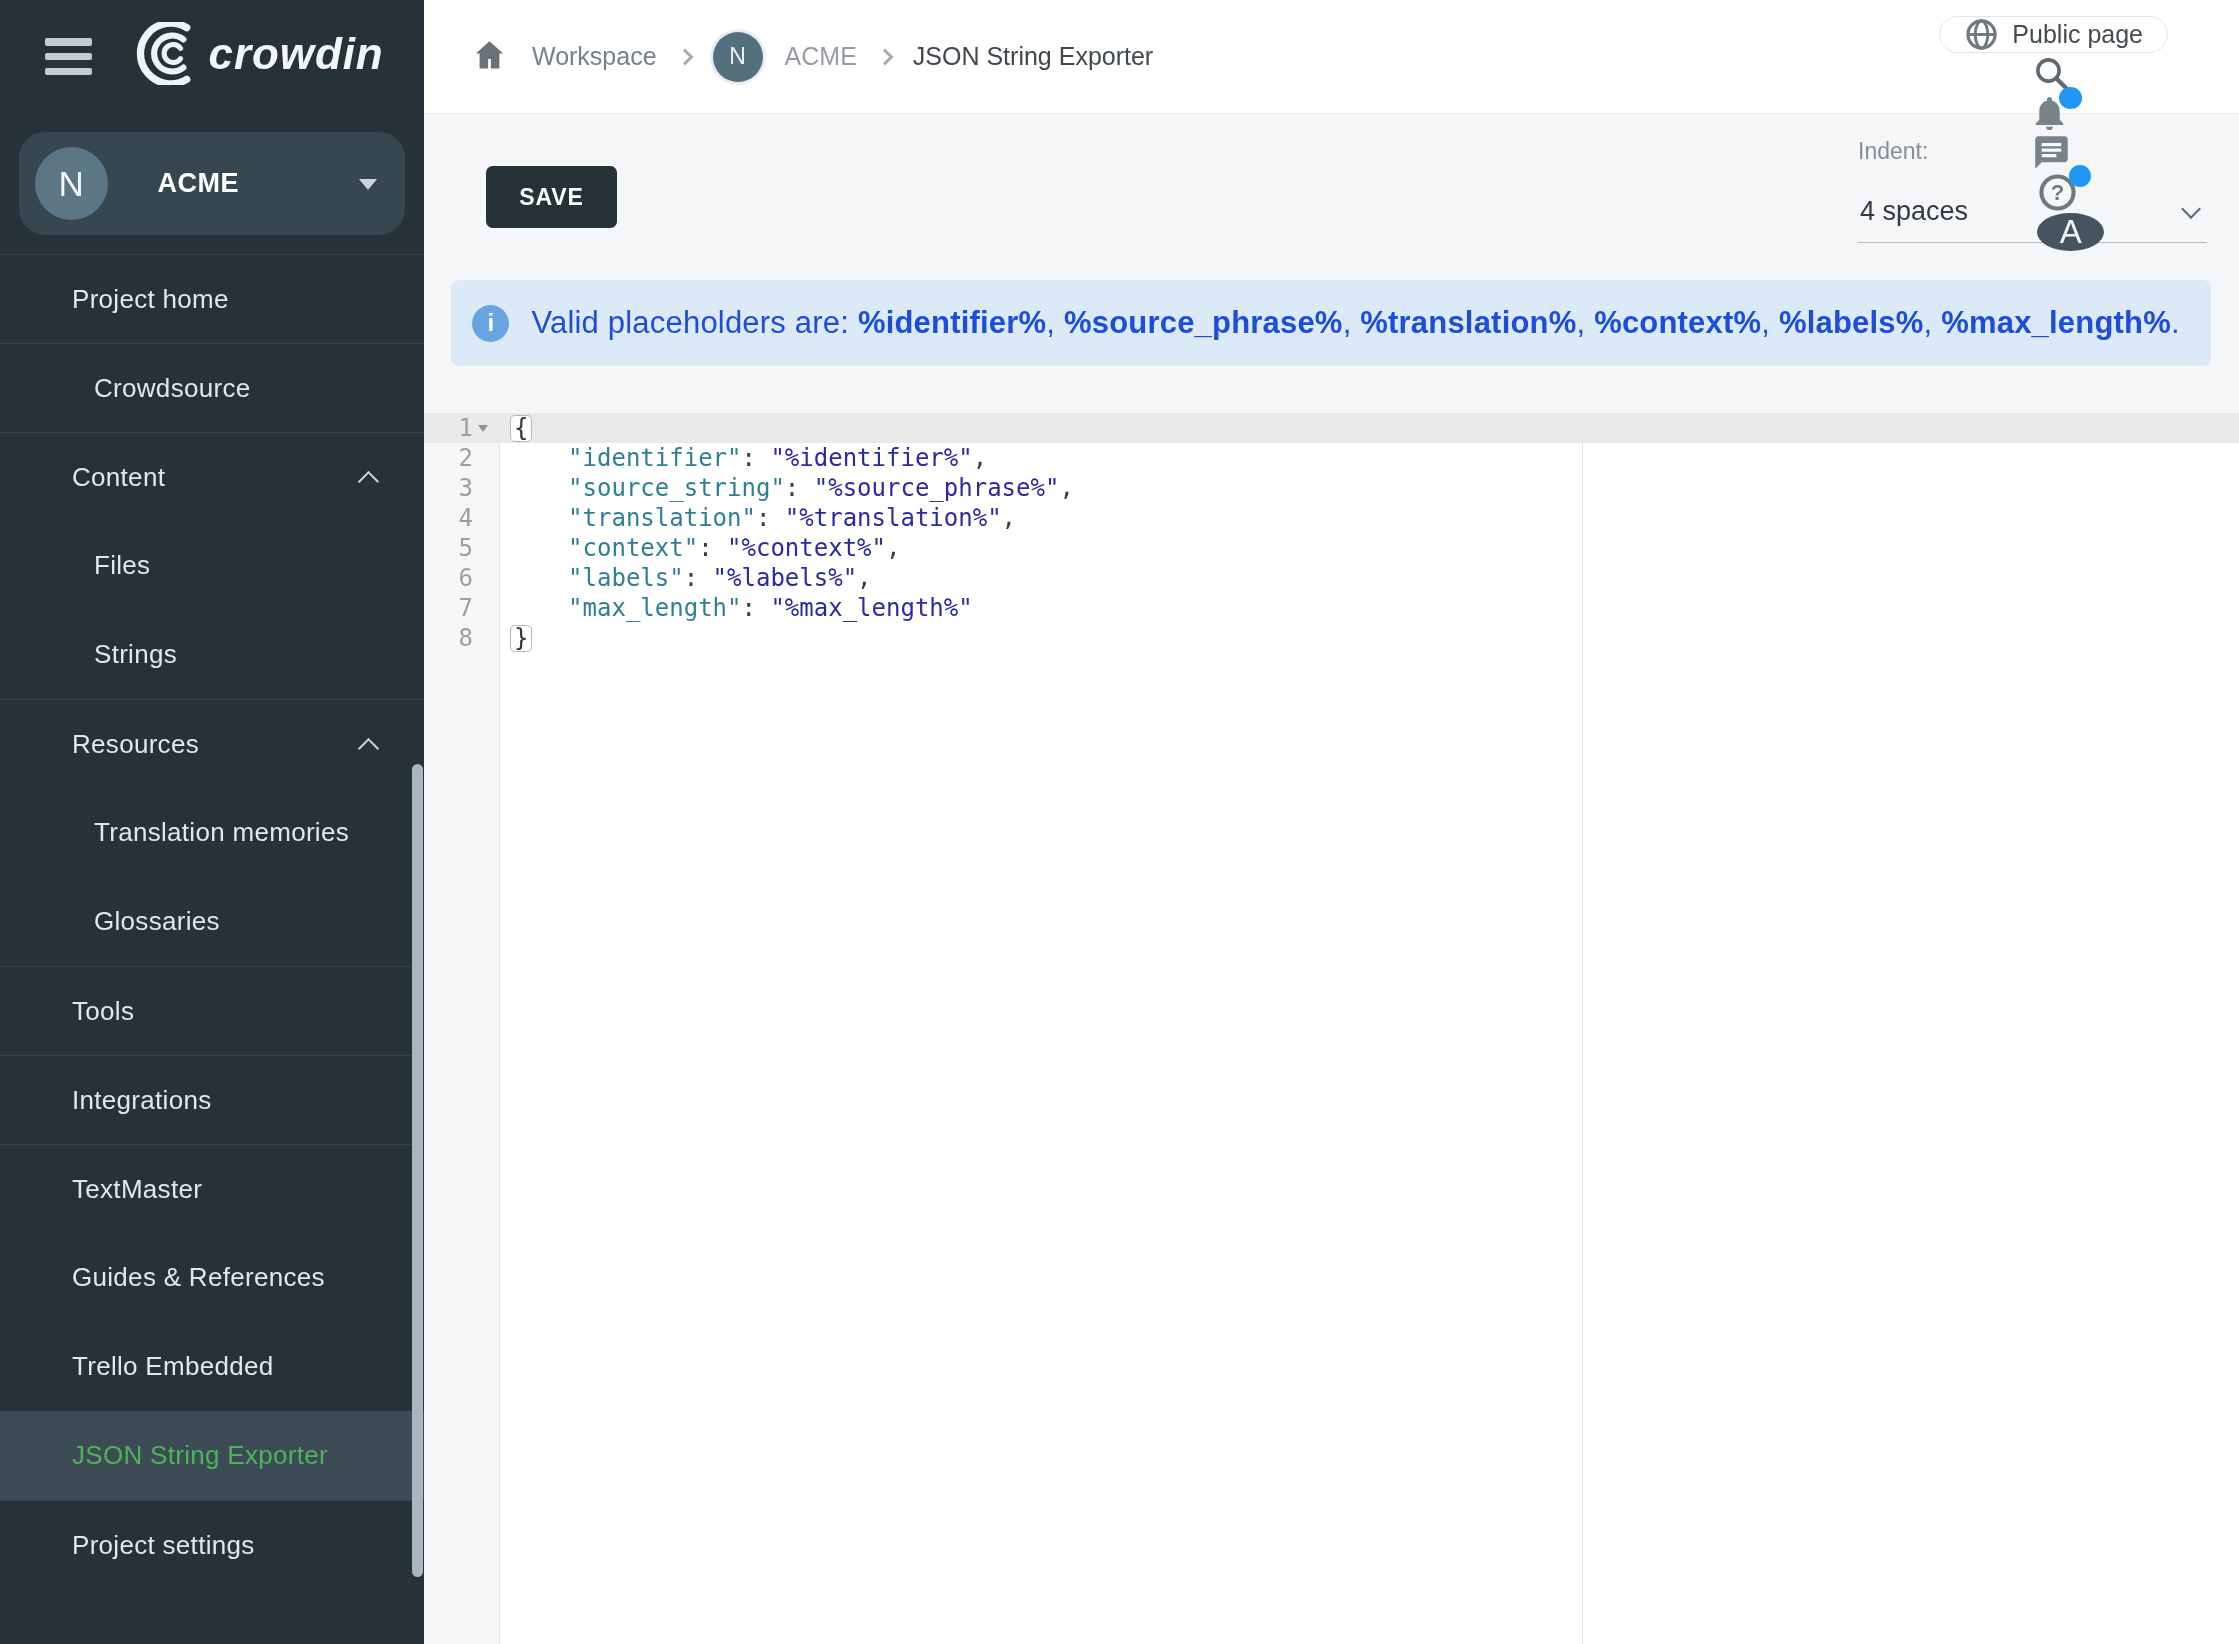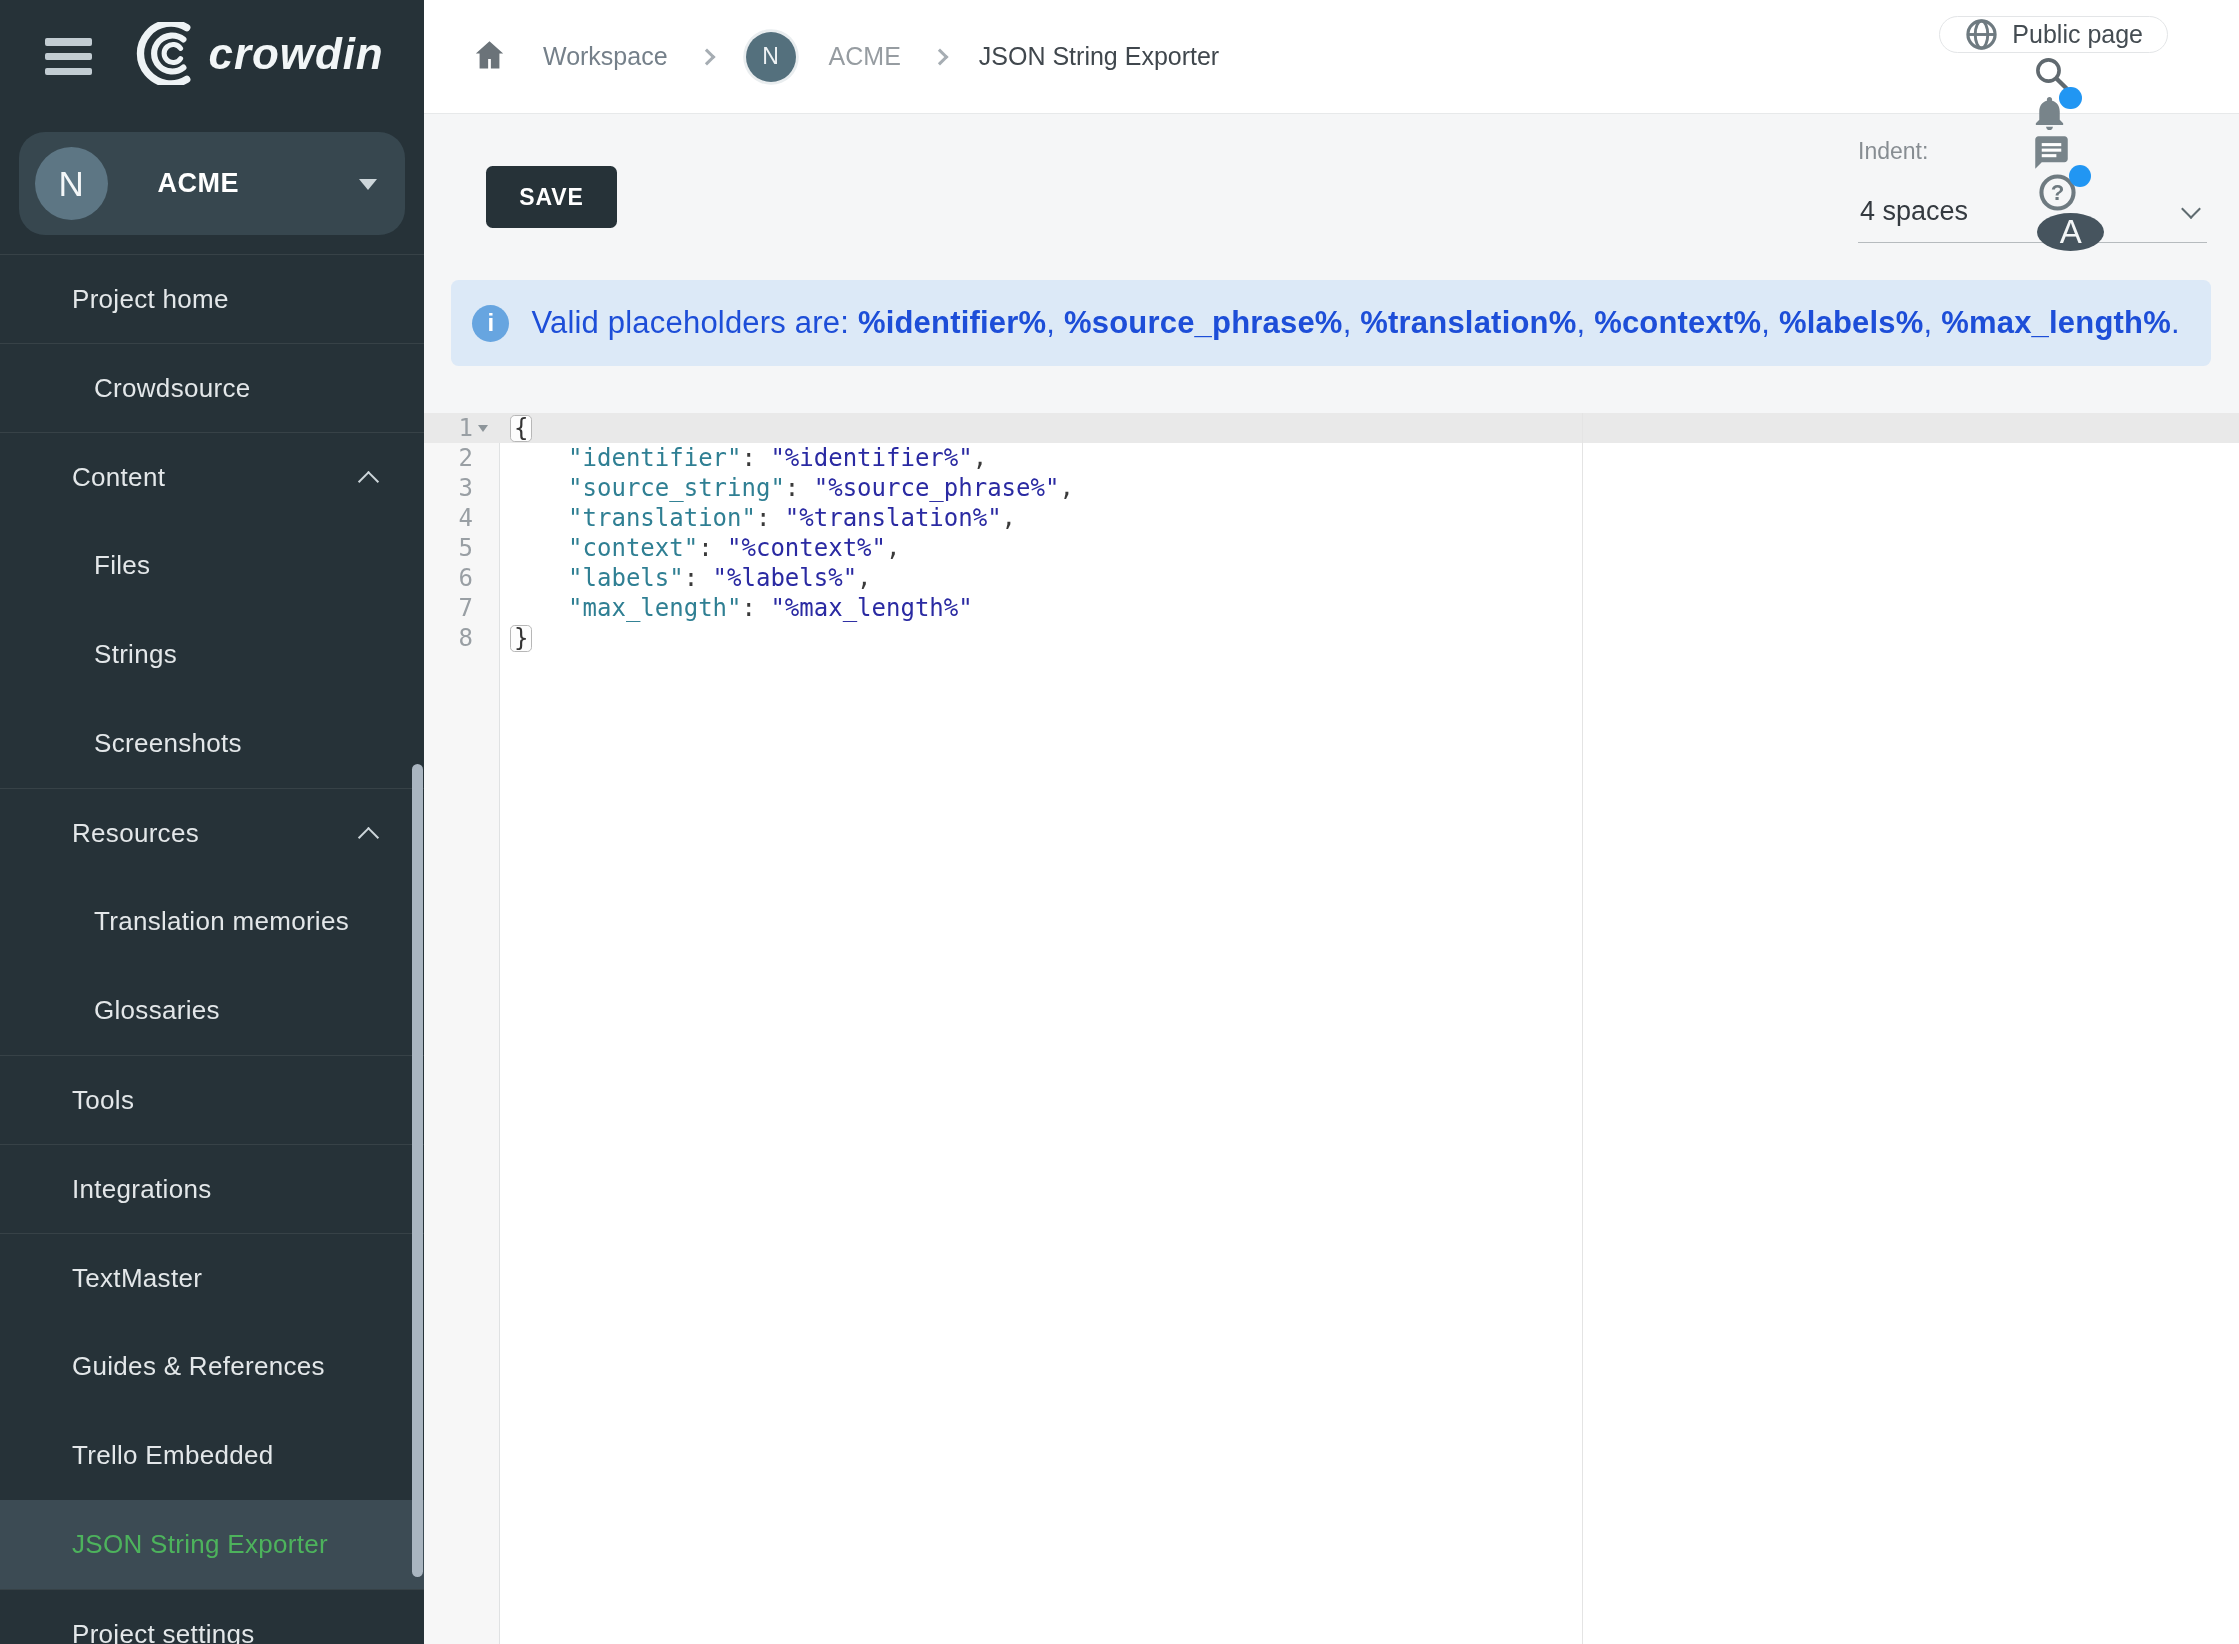--- a/index.html
+++ b/index.html
@@ -38,21 +38,21 @@
   .srow.active { background: #3c4b54; color: #4db35c; }
   .chev-up { position: absolute; right: 48px; top: 41px; width: 15px; height: 15px;
     border: solid #cdd6da; border-width: 0 2.8px 2.8px 0; transform: rotate(-135deg); }
   .side-scrollbar { position: absolute; right: 0.9px; top: 764px; width: 11.2px; height: 813px;
     border-radius: 5.6px; background: #a9b5c0; z-index: 6; }
 
   
   .topbar { position: absolute; left: 424px; right: 0; top: 0; height: 114px;
     background: #ffffff; border-bottom: 0.9px solid #e7e9ea; z-index: 4; }
   .breadcrumb { position: absolute; left: 45px; top: 0; height: 100%;
-    display: flex; align-items: center; gap: 33px; }
+    display: flex; align-items: center; gap: 22px; }
   .bc-home svg { width: 41px; height: 41px; display: block; cursor: pointer; }
   .bc-sep { width: 12px; height: 12px; border: solid #a6adb3; border-width: 0 3.3px 3.3px 0;
     transform: rotate(-45deg); }
   .bc-item { font-size: 25px; color: #75808a; cursor: pointer; }
   .bc-badge { width: 50px; height: 50px; border-radius: 50%; background: #54707d;
     color: #eef2f4; font-size: 23px; display: flex; align-items: center; justify-content: center;
     box-shadow: 0 0 0 2.8px #e9edef; cursor: pointer; }
   .bc-item.bc-gray { color: #969ca1; }
   .bc-item.bc-current { color: #40474d; font-weight: 500; cursor: default; }
 
@@ -157,23 +157,20 @@
       <div class="srow divt">
         <span class="srow-label">Content</span>
         <span class="chev-up"></span>
       </div>
       <div class="srow lvl2">
         <span class="srow-label">Files</span>
       </div>
       <div class="srow lvl2">
         <span class="srow-label">Strings</span>
       </div>
-      <div class="srow lvl2">
-        <span class="srow-label">Screenshots</span>
-      </div>
       <div class="srow divt">
         <span class="srow-label">Resources</span>
         <span class="chev-up"></span>
       </div>
       <div class="srow lvl2">
         <span class="srow-label">Translation memories</span>
       </div>
       <div class="srow lvl2">
         <span class="srow-label">Glossaries</span>
       </div>

